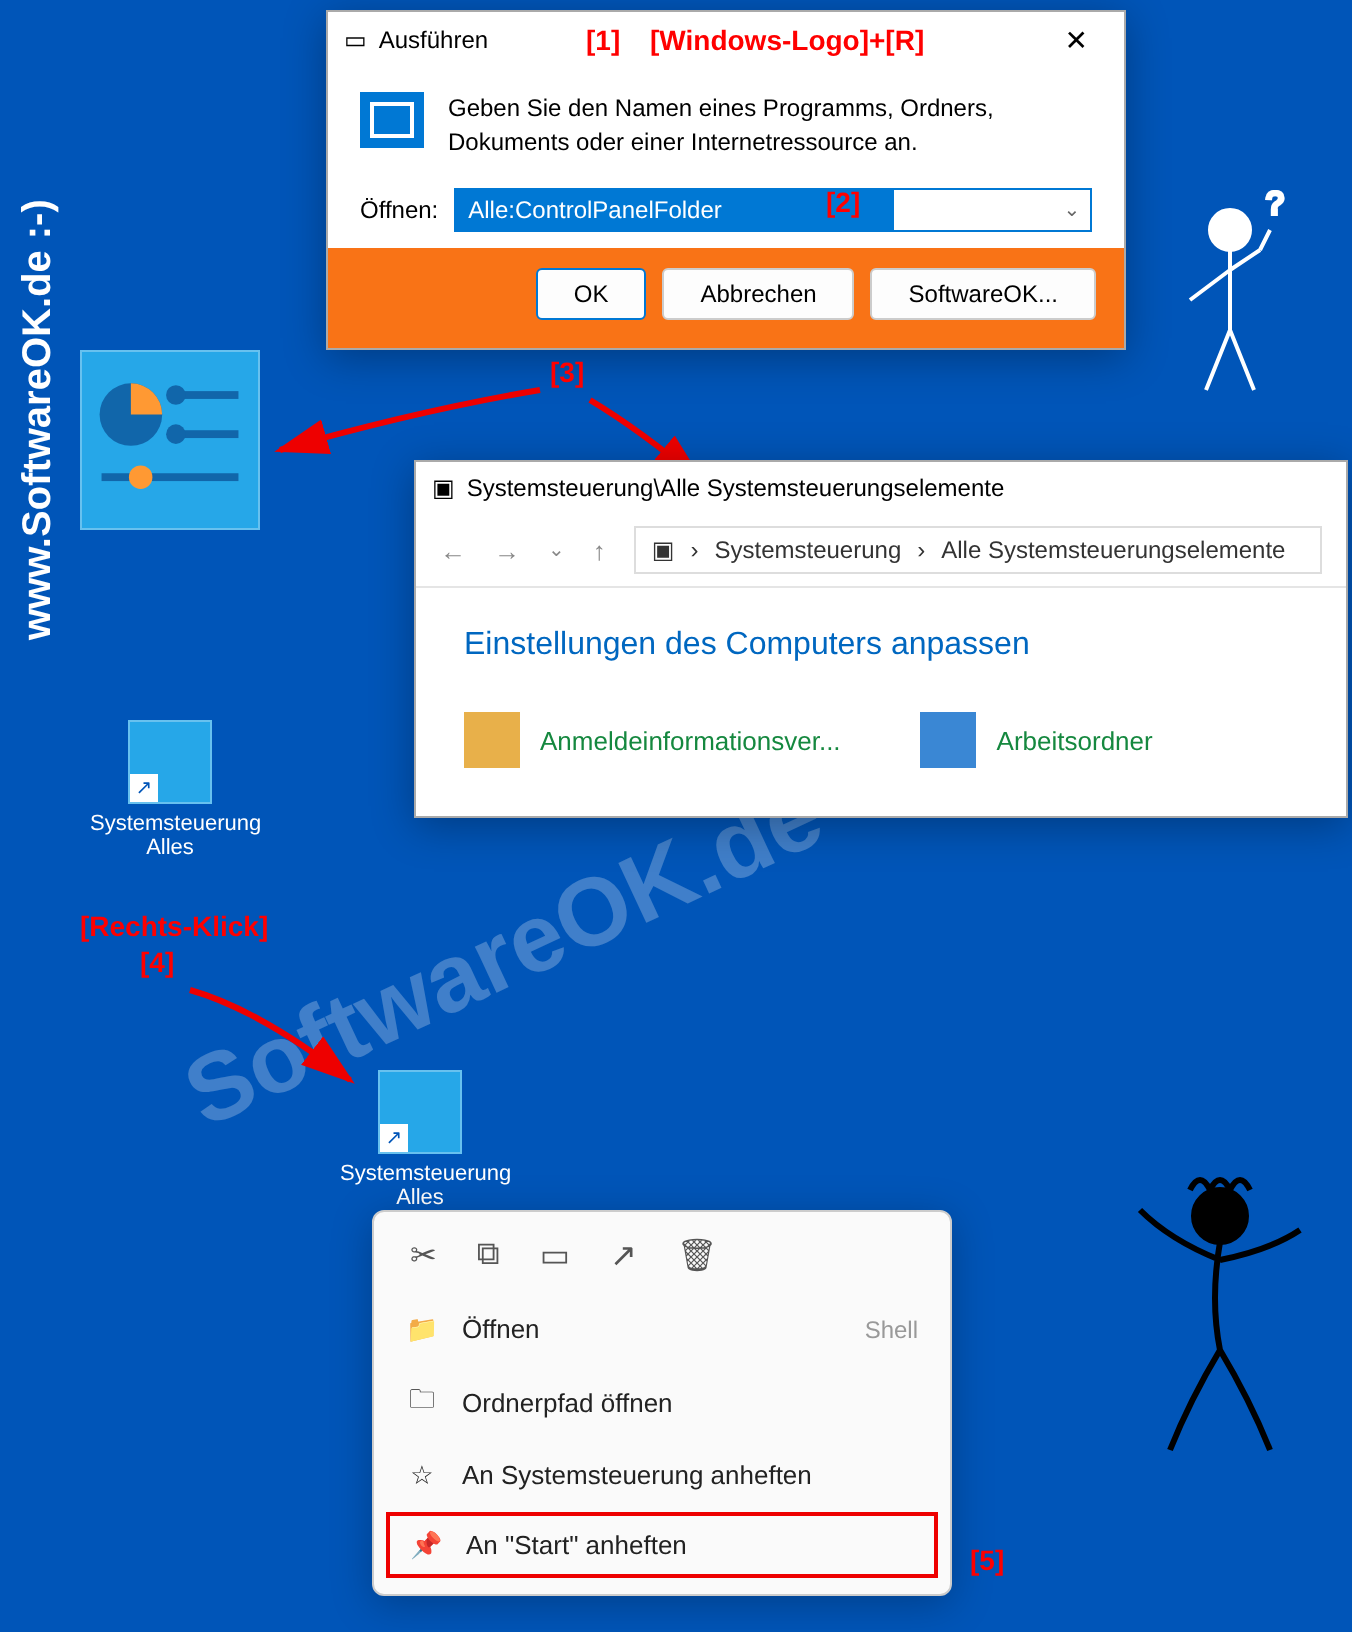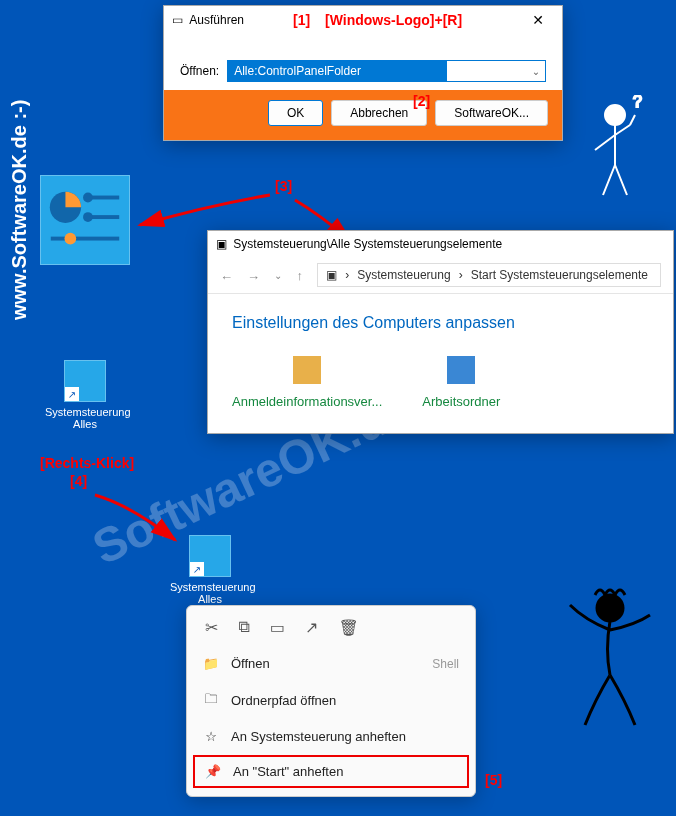--- a/index.html
+++ b/index.html
@@ -194,21 +194,20 @@
     .explorer-items {
       display: flex;
       gap: 40px;
     }
     .explorer-item {
       display: flex;
       align-items: center;
       gap: 10px;
       color: #15883f;
       font-size: 13px;
-      flex-direction: column;
     }
     .explorer-item .item-icon {
       width: 28px;
       height: 28px;
       background: #e8b04a;
     }
     .explorer-item:nth-child(2) .item-icon { background: #3a87d4; }
 
     
     .context-menu {
@@ -279,20 +278,24 @@
 <div class="watermark-left">www.SoftwareOK.de :-)</div>
 <div class="watermark-diag">SoftwareOK.de</div>
 
 <div class="run-dialog">
   <div class="run-title">
     <span class="icon">▭</span>
     <span>Ausführen</span>
     <span class="run-close">✕</span>
   </div>
   <div class="run-body">
+    <div class="run-body-top">
+      <div class="run-icon-box"></div>
+      <div class="run-body-text">Geben Sie den Namen eines Programms, Ordners, Dokuments oder einer Internetressource an.</div>
+    </div>
     <div class="run-open-row">
       <label>Öffnen:</label>
       <div class="run-input-wrap">
         <div class="run-input-text">Alle:ControlPanelFolder</div>
         <div class="run-input-rest"></div>
         <div class="run-dropdown-arrow">⌄</div>
       </div>
     </div>
   </div>
   <div class="run-buttons">
@@ -359,21 +362,21 @@
   <div class="explorer-nav">
     <span>←</span>
     <span>→</span>
     <span style="font-size:10px">⌄</span>
     <span>↑</span>
     <div class="crumb-box">
       <span>▣</span>
       <span>›</span>
       <span>Systemsteuerung</span>
       <span>›</span>
-      <span>Start Systemsteuerungselemente</span>
+      <span>Alle Systemsteuerungselemente</span>
     </div>
   </div>
   <div class="explorer-body">
     <div class="explorer-heading">Einstellungen des Computers anpassen</div>
     <div class="explorer-items">
       <div class="explorer-item">
         <div class="item-icon"></div>
         <span>Anmeldeinformationsver...</span>
       </div>
       <div class="explorer-item">

